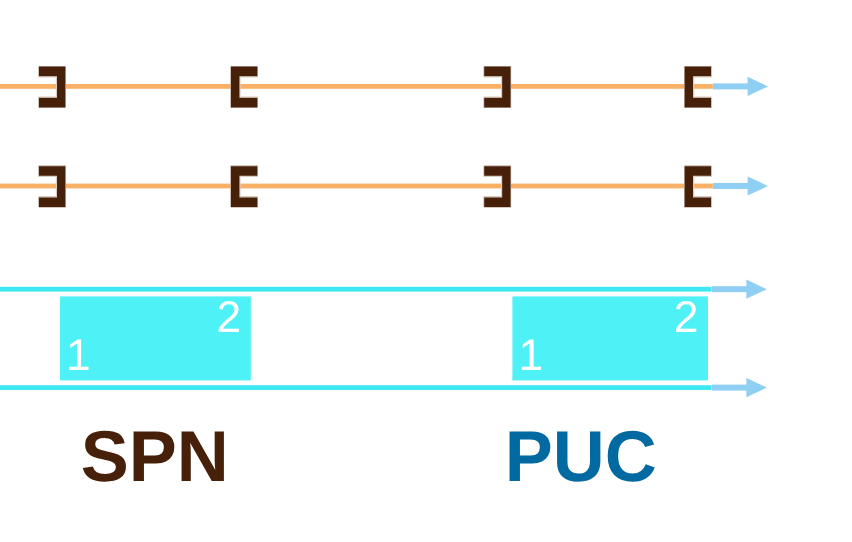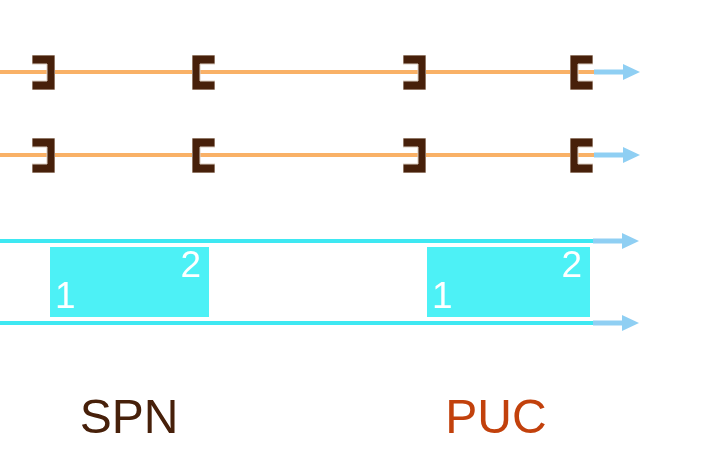--- a/index.html
+++ b/index.html
@@ -22,26 +22,25 @@
     color:#ffffff;
     font-size:37px;
     line-height:1;
     font-weight:400;
   }
   .num-bl{left:5px;bottom:3px;}
   .num-tr{right:8px;top:-1px;}
   .caption{
     position:absolute;
     transform:translateX(-50%);
-    font-size:48px;
+    font-size:60px;
     line-height:1;
-    font-weight:400;
+    font-weight:700;
     letter-spacing:0px;
     white-space:nowrap;
-    margin-top:42px;
   }
 </style>
 </head>
 <body>
 
 <div id="diagram-canvas" style="width: 710px; height: 452px; background: rgb(255, 255, 255);">
     <div>
       <div class="line" style="left: 0px; top: 70px; width: 594px; background: rgb(249, 177, 103);"></div>
       <span class="bracket" style="left: 32px; top: 54.5px;"><svg width="23" height="35" viewBox="0 0 23 35">
           <path d="M0 0 H23 V35 H0 V26 H15 V9 H0 Z" fill="#47200A" stroke="#DACDC1" stroke-width="1"></path>
@@ -95,14 +94,14 @@
     </div>
     <div class="segment-box" style="left: 50px; top: 247px; width: 159px; height: 70px; background: rgb(77, 241, 246);">
       <span class="segment-num num-bl">1</span>
       <span class="segment-num num-tr">2</span>
     </div>
     <div class="segment-box" style="left: 427px; top: 247px; width: 163px; height: 70px; background: rgb(77, 241, 246);">
       <span class="segment-num num-bl">1</span>
       <span class="segment-num num-tr">2</span>
     </div>
     <div class="caption" style="left: 129px; top: 351px; color: rgb(71, 32, 10);">SPN</div>
-    <div class="caption" style="left: 496px; top: 351px; color: #c2410c;">PUC</div>
+    <div class="caption" style="left: 484px; top: 351px; color: #0369a1;">PUC</div>
   </div>
 
 </body></html>

